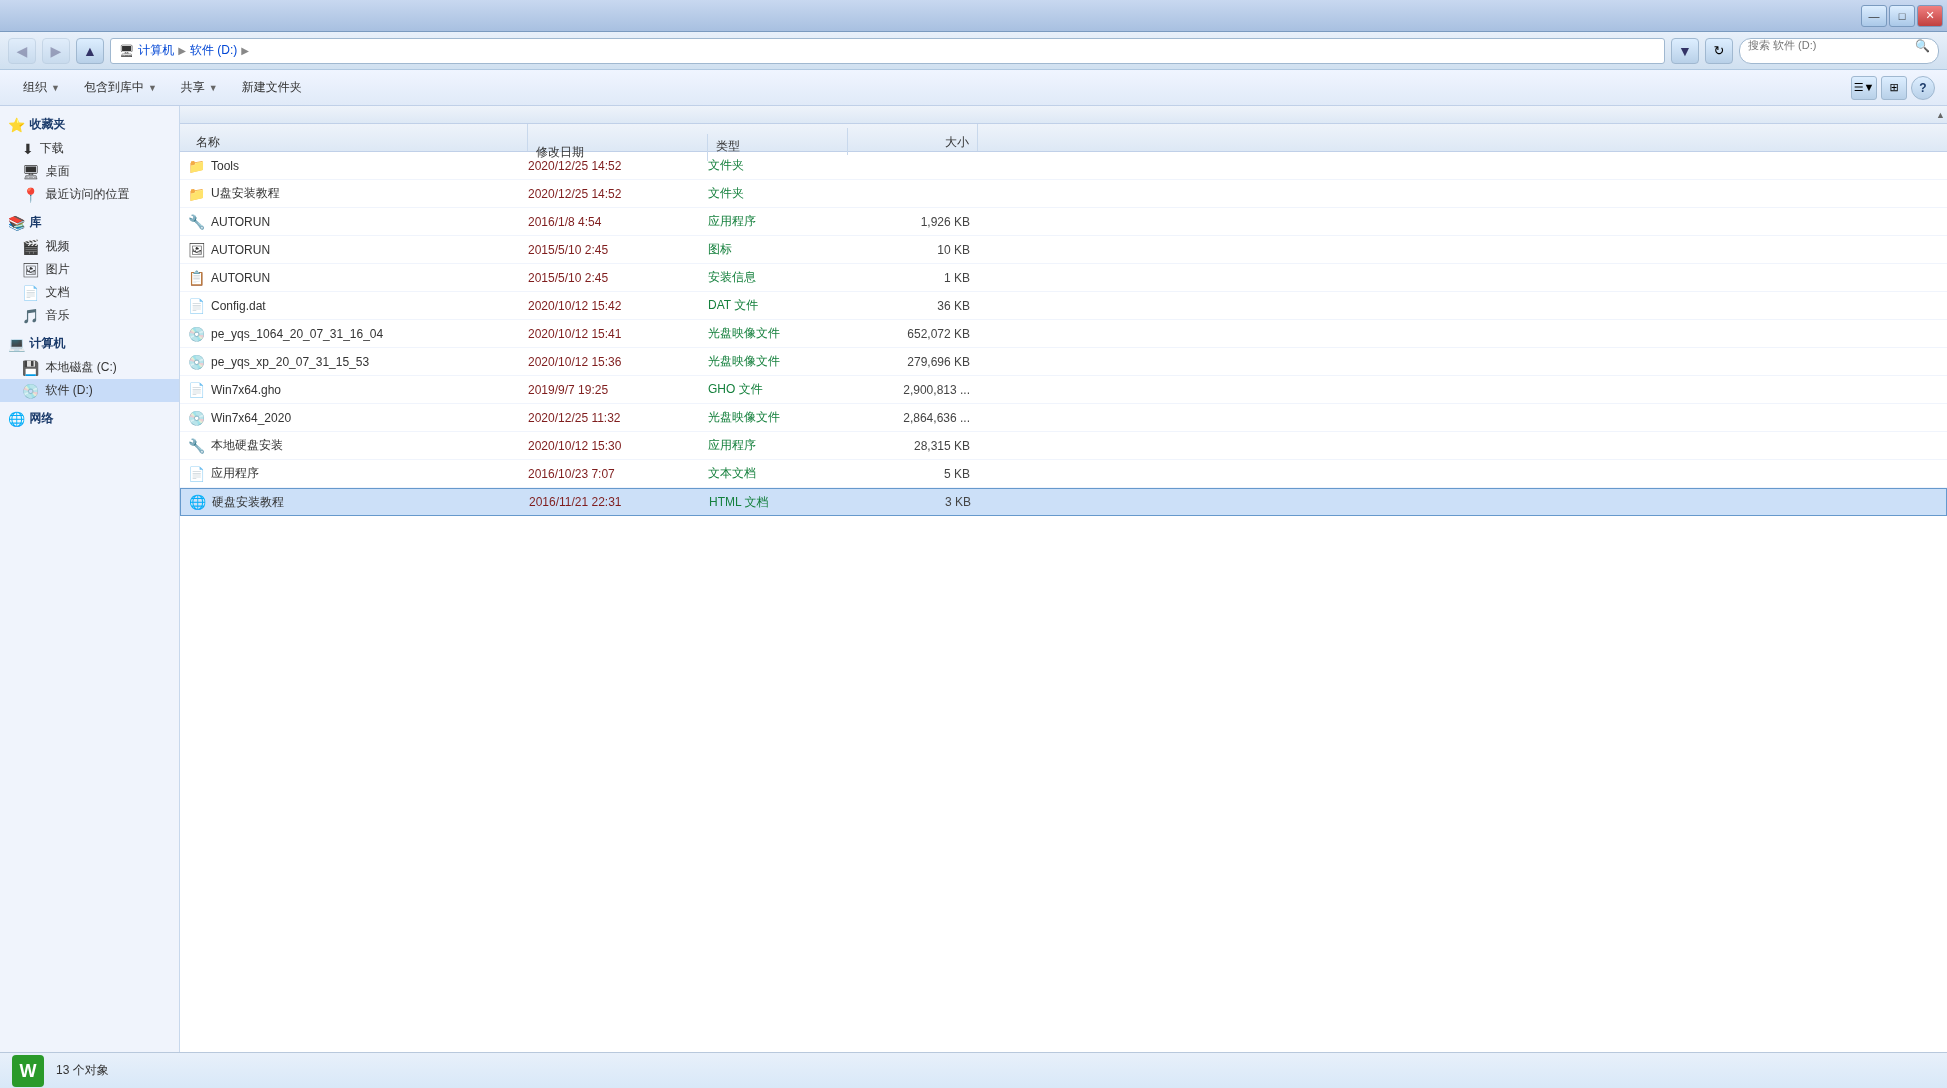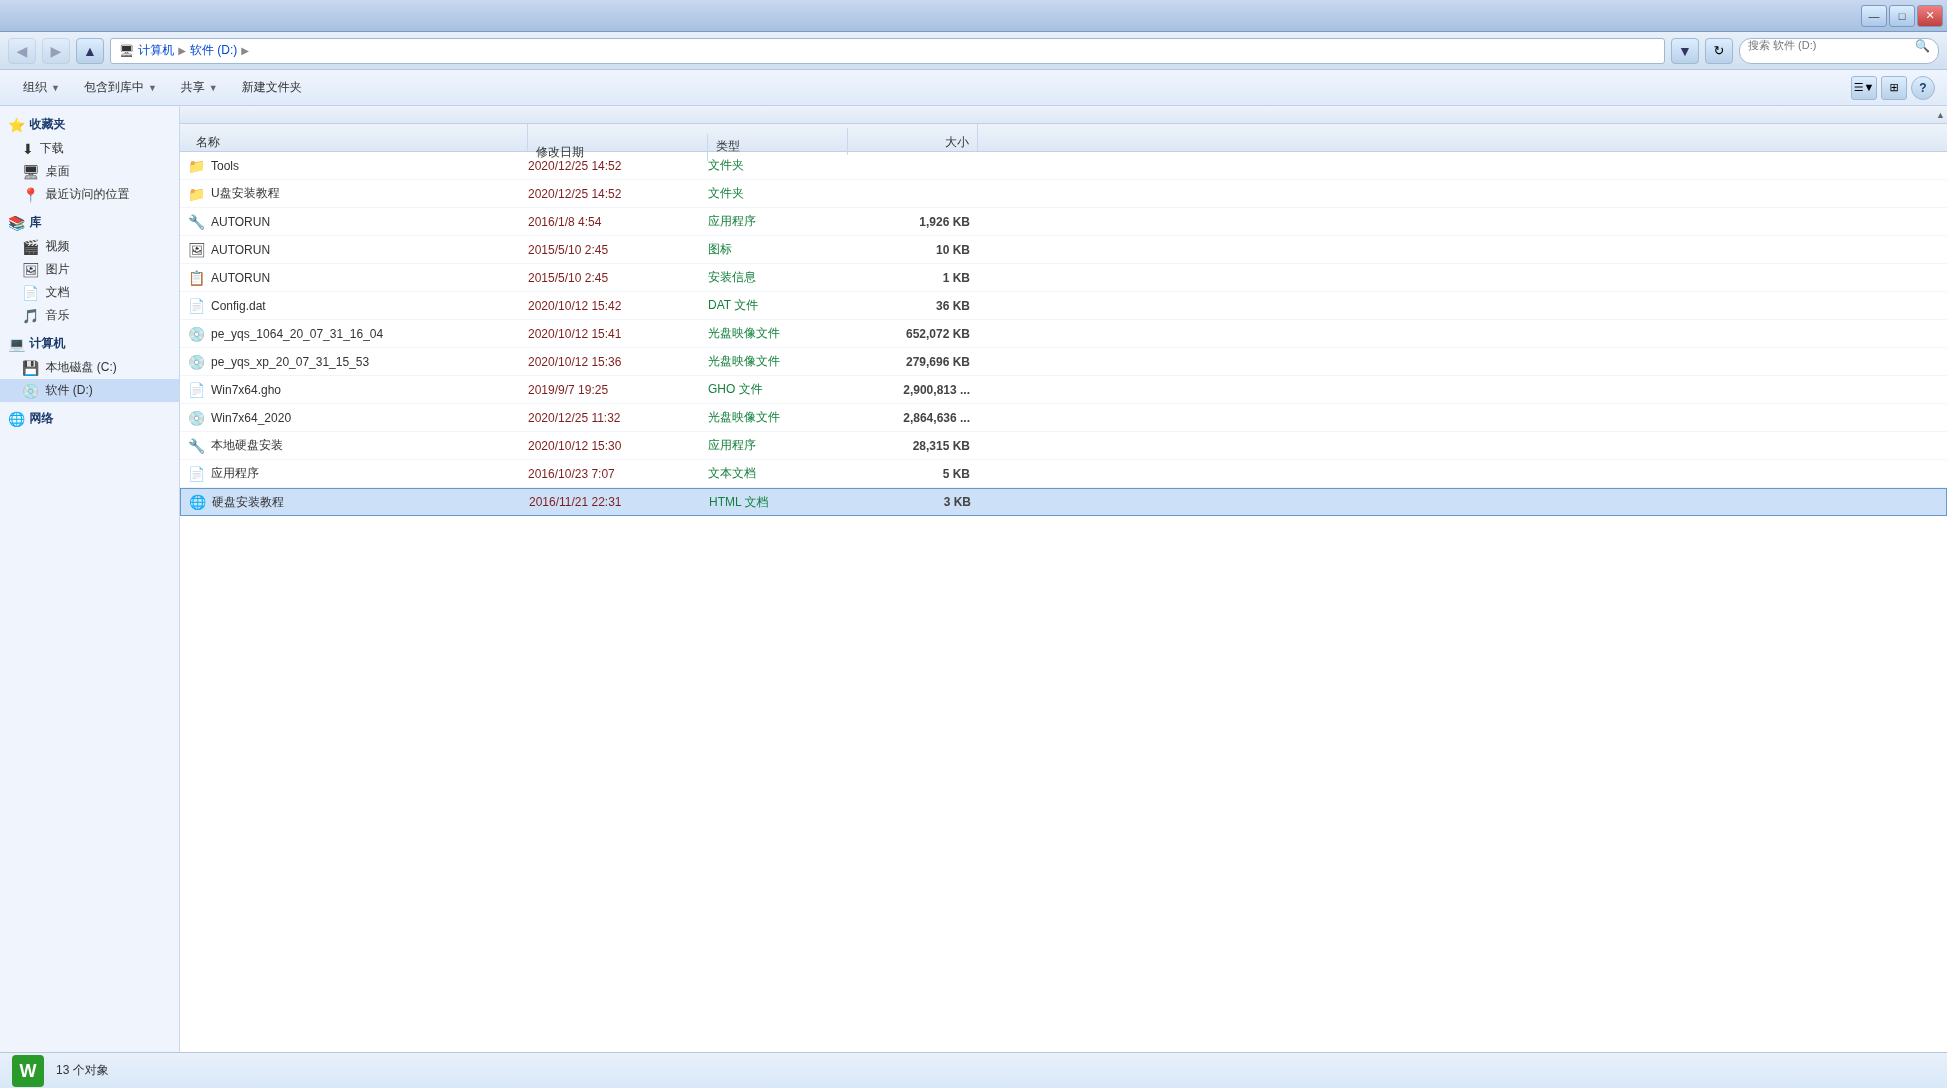--- a/index.html
+++ b/index.html
@@ -237,21 +237,21 @@
       color: #333;
       display: flex;
       align-items: center;
       gap: 5px;
       overflow: hidden;
       white-space: nowrap;
     }
     .file-cell.name { width: 340px; }
     .file-cell.date { width: 180px; color: #7f1d1d; }
     .file-cell.type { width: 140px; color: #15803d; }
-    .file-cell.size { width: 130px; color: #444; text-align: right; justify-content: flex-end; padding-right: 8px; font-weight: bold; }
+    .file-cell.size { width: 130px; color: #444; text-align: right; justify-content: flex-end; padding-right: 8px; }
     .file-icon { font-size: 14px; min-width: 18px; }
 
     
     .status-bar {
       height: 36px;
       background: linear-gradient(to bottom, #e8f0fa, #d8e8f8);
       border-top: 1px solid #b8c8dc;
       display: flex;
       align-items: center;
       padding: 0 12px;

